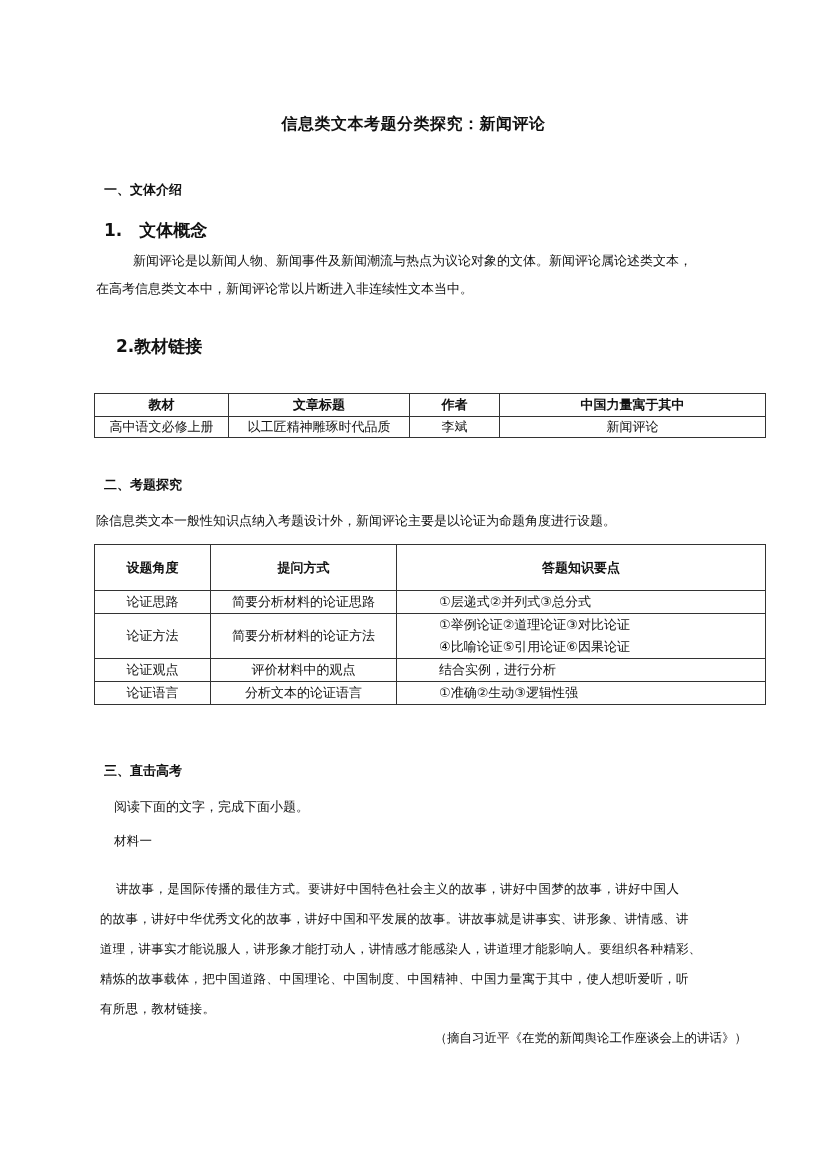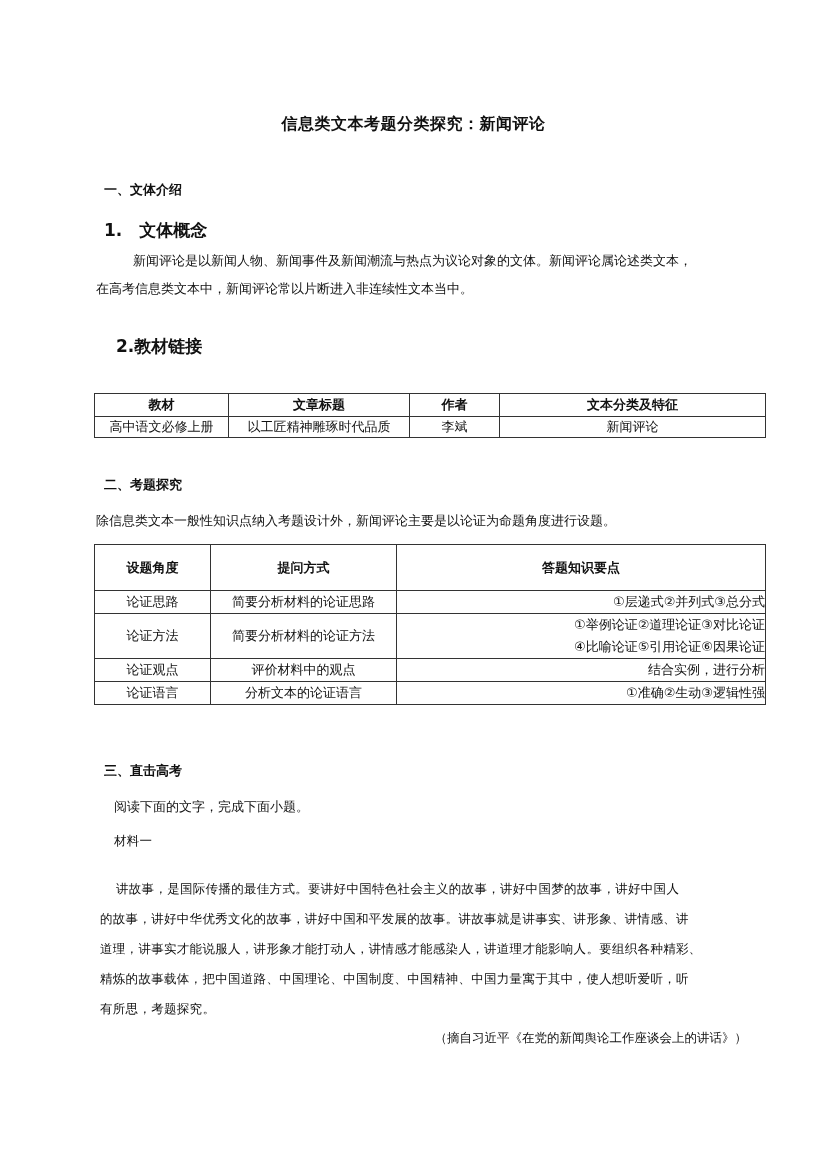--- a/index.html
+++ b/index.html
@@ -24,21 +24,21 @@
   table.tbl td, table.tbl th {
     border: 1px solid #333; text-align: center; padding: 0; font-weight: normal;
   }
   table.tbl th { font-weight: bold; }
   #t1 { left: 94px; top: 393px; width: 671px; }
   #t1 th { height: 22px; }
   #t1 td { height: 20px; }
   #t2 { left: 94px; top: 544px; width: 671px; }
   #t2 th { height: 45px; }
   #t2 td { height: 21px; line-height: 22px; }
-  #t2 td.left { text-align: right; padding-left: 74px; }
+  #t2 td.left { text-align: left; padding-left: 42px; }
   #t2 tr.tall td { height: 44px; }
   .material { font-family: "DejaVu Serif", "Liberation Serif", serif; font-size: 12.5px; left: 100px; width: 660px; line-height: 30px; letter-spacing: 0.3px; }
   .source { font-family: "DejaVu Serif", "Liberation Serif", serif; font-size: 12.5px; right: 80px; margin-left: 44px; }
 </style>
 </head>
 <body>
 
 <div class="abs title">信息类文本考题分类探究：新闻评论</div>
 
 <div class="abs h1" style="top:181px;">一、文体介绍</div>
@@ -56,21 +56,21 @@
       <col style="width:134px">
       <col style="width:181px">
       <col style="width:90px">
       <col style="width:266px">
     </colgroup>
   <tbody>
       <tr>
     <th>教材</th>
     <th>文章标题</th>
     <th>作者</th>
-    <th>文本分类及特征</th>
+    <th>中国力量寓于其中</th>
   </tr>
   <tr>
     <td>高中语文必修上册</td>
     <td>以工匠精神雕琢时代品质</td>
     <td>李斌</td>
     <td>新闻评论</td>
   </tr>
 </tbody>
   </table>
 
@@ -117,16 +117,16 @@
 
 <div class="abs h1" style="top:762px;">三、直击高考</div>
 <div class="abs para" style="top:793px; left:114px;">阅读下面的文字，完成下面小题。</div>
 <div class="abs material" style="top:826px; left:114px;">材料一</div>
 
 <div class="abs material" style="top:835px;margin-top:39px;">
   <span style="display:inline-block;width:16px;"></span><span>讲故事，是国际传播的最佳方式。要讲好中国特色社会主义的故事，讲好中国梦的故事，讲好中国人</span><br>
   <span>的故事，讲好中华优秀文化的故事，讲好中国和平发展的故事。讲故事就是讲事实、讲形象、讲情感、讲</span><br>
   <span>道理，讲事实才能说服人，讲形象才能打动人，讲情感才能感染人，讲道理才能影响人。要组织各种精彩、</span><br>
   <span>精炼的故事载体，把中国道路、中国理论、中国制度、中国精神、中国力量寓于其中，使人想听爱听，听</span><br>
-  <span>有所思，考题探究。</span>
+  <span>有所思，教材链接。</span>
 </div>
 
 <div class="abs source" style="top:1030px;">（摘自习近平《在党的新闻舆论工作座谈会上的讲话》）</div>
 
 </body></html>

